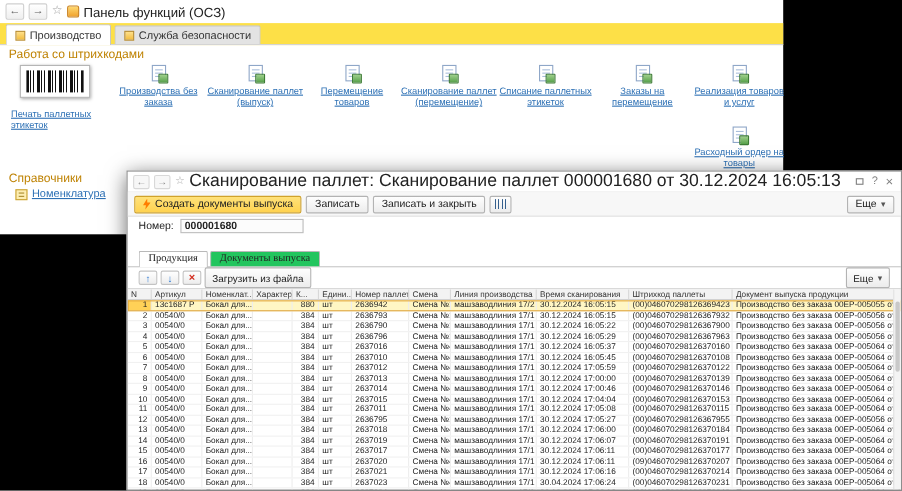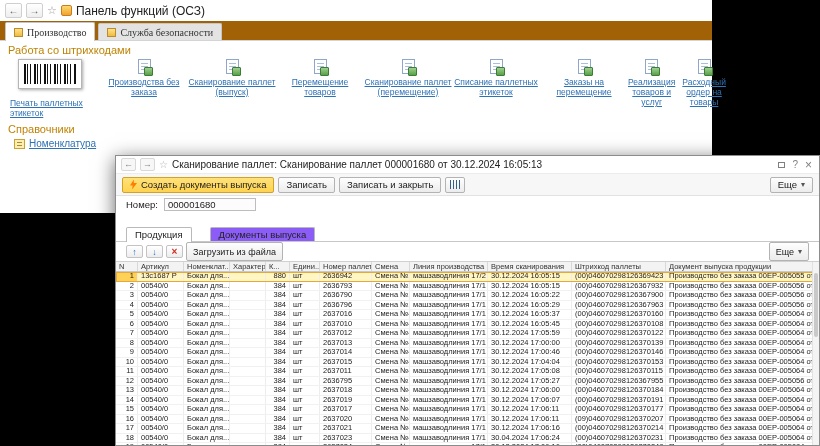--- a/index.html
+++ b/index.html
@@ -8,73 +8,73 @@
   body{ width:820px; height:446px; background:#000; font-family:"Liberation Sans",sans-serif; position:relative; overflow:hidden; color:#222; }
 
   
   .main-window{ position:absolute; left:0; top:0; width:712px; height:213px; background:#fff; }
   .mw-titlebar{ height:21px; display:flex; align-items:center; gap:4px; padding:0 5px; }
   .nav-btn{ width:17px; height:15px; border:1px solid #cfcfcf; border-radius:2px; background:linear-gradient(#fff,#efefef); color:#5c5c5c; font-size:10px; line-height:13px; text-align:center; }
   .star-icon{ color:#a3a3a3; font-size:11px; line-height:1; }
   .app-icon{ width:11px; height:11px; border:1px solid #c87f1b; border-radius:2px; background:linear-gradient(#ffd970,#f0a22e); }
   .mw-title{ font-size:12px; }
 
-  .mw-tabbar{ height:20px; background:#a16207; border-bottom:1px solid #d4d4d4; display:flex; align-items:flex-end; padding-left:5px; gap:3px;font-family:Liberation Serif, serif; }
+  .mw-tabbar{ height:20px; background:#fde047; border-bottom:1px solid #d4d4d4; display:flex; align-items:flex-end; padding-left:5px; gap:3px; }
   .mw-tab{ display:flex; align-items:center; gap:4px; font-size:10px; height:17px; padding:0 8px; border:1px solid #c6c6c6; border-bottom:none; border-radius:2px 2px 0 0; background:#e3e3e3; color:#333; }
   .mw-tab.active{ background:#fff; height:19px; margin-bottom:-1px; }
   .mwtab-icon{ width:9px; height:9px; border:1px solid #b98c2e; background:linear-gradient(#ffe08a,#f2bc3f); }
 
   .section-header{ color:var(--gold); font-size:11px; padding:3px 8px 1px; }
   .barcode-row{ display:flex; padding:0 4px; }
   .barcode-block{ width:96px; padding-left:6px; flex:0 0 auto; }
   .barcode-box{ margin:2px 0 0 8px; width:64px; height:30px; background:#fff; border:1px solid #b5b5b5; box-shadow:1px 1px 3px rgba(0,0,0,.35); display:flex; align-items:center; justify-content:center; }
   .barcode-bars{ width:52px; height:20px; background:repeating-linear-gradient(90deg,#111 0 2px,#fff 2px 3px,#111 3px 4px,#fff 4px 6px,#111 6px 7px,#fff 7px 10px); }
   .print-link{ display:inline-block; margin-top:9px; font-size:8.5px; line-height:1.2; color:var(--link); text-decoration:underline; }
 
   .links-grid{ flex:1; display:flex; align-items:flex-start; padding-top:2px; }
   .link-item{ width:88px; display:flex; flex-direction:column; align-items:center; text-align:center; gap:3px; cursor:pointer; }
-  .link-col{ width:88px; display:flex; flex-direction:row; gap:7px; }
+  .link-col{ width:88px; display:flex; flex-direction:column; gap:18px; }
   .link-col .link-item{ width:100%; }
   .doc-icon{ width:13px; height:15px; background:#fff; border:1px solid #8fa7c8; position:relative; flex:0 0 auto; }
   .doc-icon::before{ content:""; position:absolute; left:2px; right:2px; top:3px; height:1px; background:#a9bedb; box-shadow:0 3px 0 #a9bedb,0 6px 0 #a9bedb; }
   .doc-icon::after{ content:""; position:absolute; right:-3px; bottom:-3px; width:7px; height:7px; border-radius:1px; background:linear-gradient(#9fd08c,#56a04a); border:1px solid #3d7c35; }
   .link-label{ font-size:8.5px; line-height:1.18; color:var(--link); text-decoration:underline; }
 
   .catalog-link{ display:flex; align-items:center; gap:4px; padding:2px 0 0 14px; cursor:pointer; }
   .list-icon{ width:11px; height:10px; background:#fdeeb2; border:1px solid #c9a235; position:relative; }
   .list-icon::before{ content:""; position:absolute; left:2px; right:2px; top:2px; height:1px; background:#a98a2d; box-shadow:0 3px 0 #a98a2d; }
   .catalog-label{ font-size:10px; color:var(--link); text-decoration:underline; }
 
   
   .dialog{ position:absolute; left:115px; top:155px; width:705px; height:291px; background:#fff; border:1px solid #8d8d8d; box-shadow:0 4px 18px rgba(0,0,0,.6); display:flex; flex-direction:column; overflow:hidden; }
   .dlg-titlebar{ flex:0 0 18px; display:flex; align-items:center; gap:4px; padding:0 5px; border-bottom:1px solid #ececec; }
   .dlg-nav{ width:15px; height:13px; border:1px solid #d8d8d8; border-radius:2px; background:#f7f7f7; color:#8a8a8a; font-size:9px; line-height:11px; text-align:center; }
   .dlg-star{ color:#b0b0b0; font-size:10px; line-height:1; }
-  .dlg-title{ font-size:10px; white-space:nowrap; overflow:hidden; }
+  .dlg-title{ font-size:16px; white-space:nowrap; overflow:hidden; }
   .dlg-controls{ margin-left:auto; display:flex; align-items:center; gap:7px; color:#7f7f7f; padding-right:2px; }
   .restore-icon{ width:7px; height:6px; border:1px solid #7f7f7f; display:inline-block; }
   .help-icon{ font-size:10px; line-height:1; }
   .close-icon{ font-size:12px; line-height:1; }
 
   .dlg-toolbar{ flex:0 0 22px; display:flex; align-items:center; gap:4px; padding:0 6px; background:#f7f7f7; border-bottom:1px solid #e2e2e2; }
   .btn{ display:inline-flex; align-items:center; gap:4px; height:16px; padding:0 7px; margin:0; font-family:inherit; font-size:9.5px; color:#222; background:linear-gradient(#fefefe,#ececec); border:1px solid #b3b3b3; border-radius:2px; white-space:nowrap; cursor:pointer; }
   .btn-primary{ background:linear-gradient(#ffe27a,#ffd24f); border-color:#d0a22a; }
   .bolt-icon{ width:7px; height:10px; background:#ff7d00; clip-path:polygon(55% 0,0 60%,38% 60%,30% 100%,100% 35%,55% 35%); }
   .icon-btn{ width:20px; justify-content:center; padding:0; }
   .scan-icon{ width:10px; height:9px; background:repeating-linear-gradient(90deg,#355f8d 0 1px,transparent 1px 3px); }
   .more-btn{ margin-left:auto; }
   .caret{ font-size:8px; color:#555; }
 
   .dlg-fields{ flex:0 0 31px; padding:1px 10px 0; font-size:9.5px; }
   .field-row{ display:flex; align-items:center; height:14px; margin-bottom:1px; }
   .field-label{ width:38px; }
   .field-input{ height:13px; border:1px solid #bdbdbd; background:#fcfcfc; font-family:inherit; font-size:9.5px; padding:0 3px; color:#222; }
 
-  .dlg-tabs{ flex:0 0 15px; display:flex; align-items:flex-end; gap:18px; padding:0 10px; border-bottom:1px solid #c7c7c7; }
-  .dlg-tab{ height:14px; padding:0 8px; font-size:9.5px; line-height:13px; border:1px solid #b9b9b9; border-bottom:none; border-radius:2px 2px 0 0; background:#8b5cf6; cursor:pointer; }
+  .dlg-tabs{ flex:0 0 15px; display:flex; align-items:flex-end; gap:2px; padding:0 10px; border-bottom:1px solid #c7c7c7;font-family:Liberation Serif, serif; }
+  .dlg-tab{ height:14px; padding:0 8px; font-size:9.5px; line-height:13px; border:1px solid #b9b9b9; border-bottom:none; border-radius:2px 2px 0 0; background:#22c55e; cursor:pointer; }
   .dlg-tab.active{ background:#fff; margin-bottom:-1px; height:15px; }
 
   .tbl-toolbar{ flex:0 0 16px; display:flex; align-items:center; gap:3px; padding:0 10px; }
   .tool-btn{ width:17px; height:13px; border:1px solid #c3c3c3; border-radius:2px; background:linear-gradient(#fff,#ededed); font-family:inherit; font-size:9px; line-height:10px; text-align:center; padding:0; margin:0; cursor:pointer; }
   .arrow-up-icon,.arrow-down-icon{ color:#1d6fd1; font-weight:bold; }
   .delete-icon{ color:#d22c1e; font-weight:bold; font-size:10px; }
   .load-btn{ height:19px; font-size:9px; padding:0 6px; }
 
   .table-wrap{ flex:1; position:relative; border-top:1px solid #d0d0d0; overflow:hidden; }
   .trow{ display:grid; grid-template-columns:22px 46px 46px 36px 24px 30px 52px 38px 78px 84px 94px minmax(20px,1fr); height:9.5px; line-height:8.5px; font-size:7.5px; border-bottom:1px solid #f1f1f1; }
@@ -194,21 +194,21 @@
     </button>
     <button class="btn more-btn">
       <span>Еще</span>
       <span class="caret">▾</span>
     </button>
   </div>
 
   <div class="dlg-fields">
     <div class="field-row">
       <span class="field-label">Номер:</span>
-      <input class="field-input" style="width: 92px;" readonly="" value="000001680">
+      <input class="field-input" style="width: 112px; font-weight: bold;" readonly="" value="000001680">
     </div>
   </div>
 
   <div class="dlg-tabs">
     <div class="dlg-tab active">Продукция</div>
     <div class="dlg-tab">Документы выпуска</div>
   </div>
 
   <div class="tbl-toolbar">
     <button class="tool-btn">

